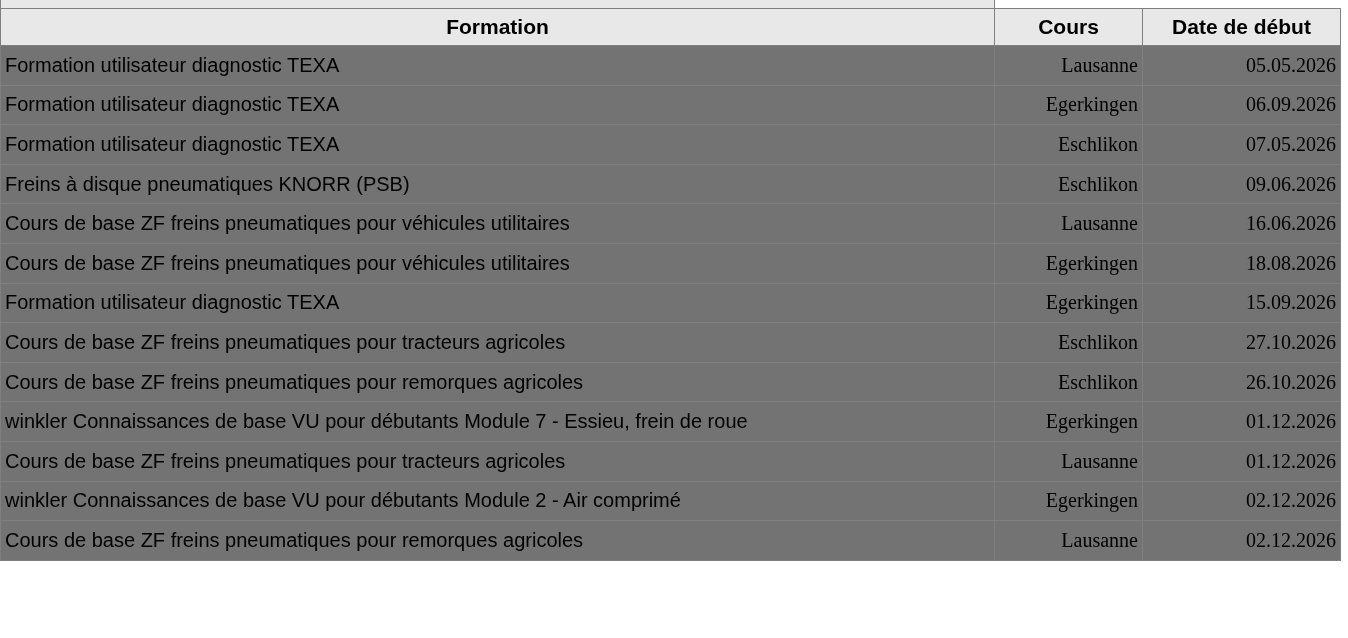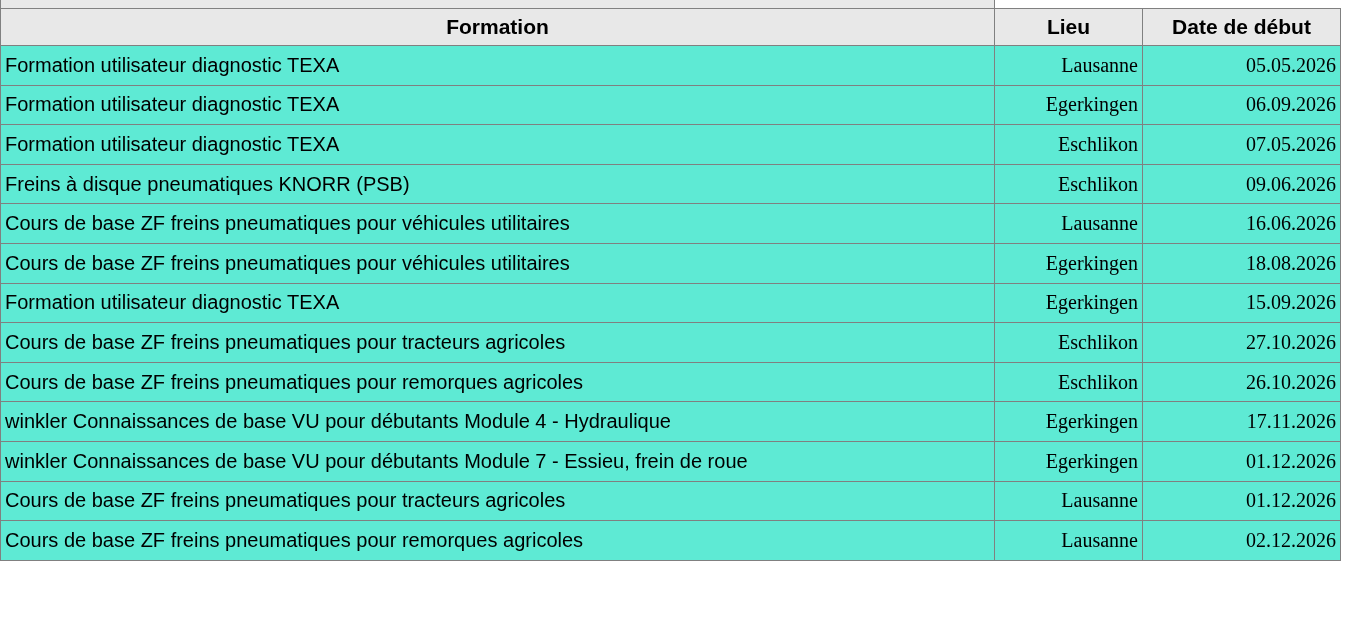--- a/index.html
+++ b/index.html
@@ -58,21 +58,21 @@
     overflow: hidden;
   }
   tbody td {
     border: 1px solid #808080;
     font-size: 20px;
     height: 38.6px;
     padding: 0 4px;
     vertical-align: middle;
     white-space: nowrap;
     overflow: hidden;
-    background: #5eead4;
+    background: #737373;
   }
   tbody td.formation {
     text-align: left;
   }
   tbody td.lieu,
   tbody td.date {
     text-align: right;
     font-family: Liberation Serif, serif;
   }
 </style>
@@ -87,21 +87,21 @@
       <col class="c-date">
     </colgroup>
     <thead>
       <tr class="topstrip">
         <td class="strip-gray"></td>
         <td class="strip-plain"></td>
         <td class="strip-plain"></td>
       </tr>
       <tr>
         <th>Formation</th>
-        <th>Lieu</th>
+        <th>Cours</th>
         <th>Date de début</th>
       </tr>
     </thead>
     <tbody id="tbody">
         <tr>
           <td class="formation">Formation utilisateur diagnostic TEXA</td>
           <td class="lieu">Lausanne</td>
           <td class="date">05.05.2026</td>
         </tr>
         <tr>
@@ -138,33 +138,33 @@
           <td class="formation">Cours de base ZF freins pneumatiques pour tracteurs agricoles</td>
           <td class="lieu">Eschlikon</td>
           <td class="date">27.10.2026</td>
         </tr>
         <tr>
           <td class="formation">Cours de base ZF freins pneumatiques pour remorques agricoles</td>
           <td class="lieu">Eschlikon</td>
           <td class="date">26.10.2026</td>
         </tr>
         <tr>
-          <td class="formation">winkler Connaissances de base VU pour débutants Module 4 - Hydraulique</td>
-          <td class="lieu">Egerkingen</td>
-          <td class="date">17.11.2026</td>
-        </tr>
-        <tr>
           <td class="formation">winkler Connaissances de base VU pour débutants Module 7 - Essieu, frein de roue</td>
           <td class="lieu">Egerkingen</td>
           <td class="date">01.12.2026</td>
         </tr>
         <tr>
           <td class="formation">Cours de base ZF freins pneumatiques pour tracteurs agricoles</td>
           <td class="lieu">Lausanne</td>
           <td class="date">01.12.2026</td>
+        </tr>
+        <tr>
+          <td class="formation">winkler Connaissances de base VU pour débutants Module 2 - Air comprimé</td>
+          <td class="lieu">Egerkingen</td>
+          <td class="date">02.12.2026</td>
         </tr>
         <tr>
           <td class="formation">Cours de base ZF freins pneumatiques pour remorques agricoles</td>
           <td class="lieu">Lausanne</td>
           <td class="date">02.12.2026</td>
         </tr>
       </tbody>
   </table>
 </div>
 

